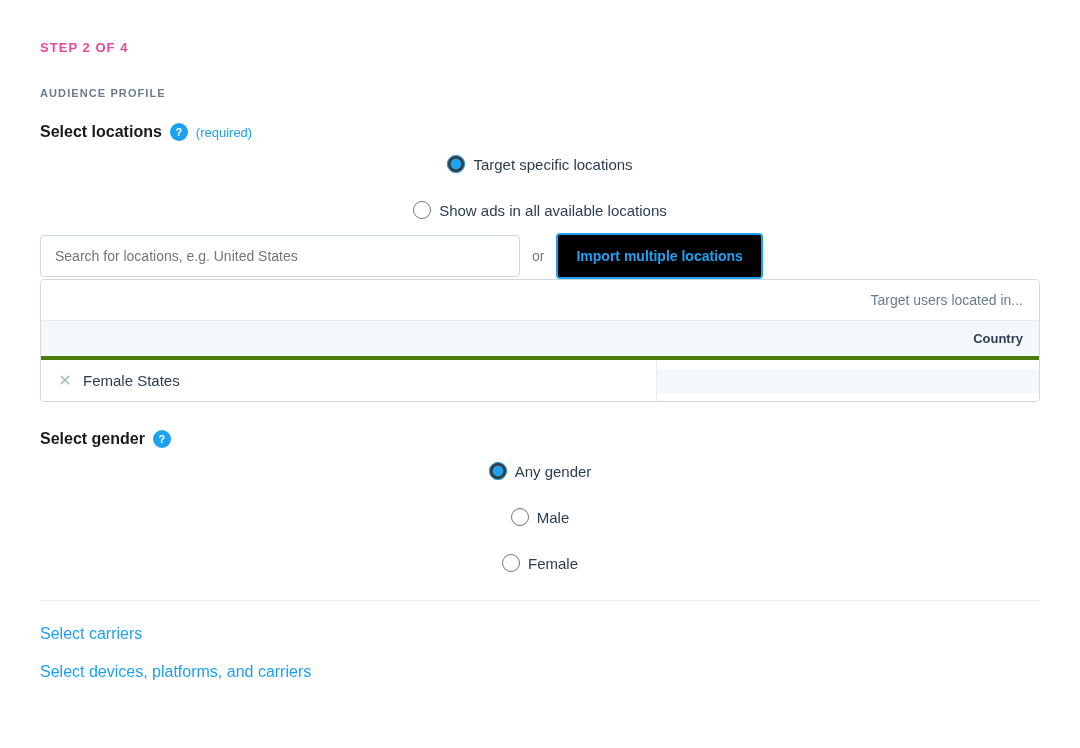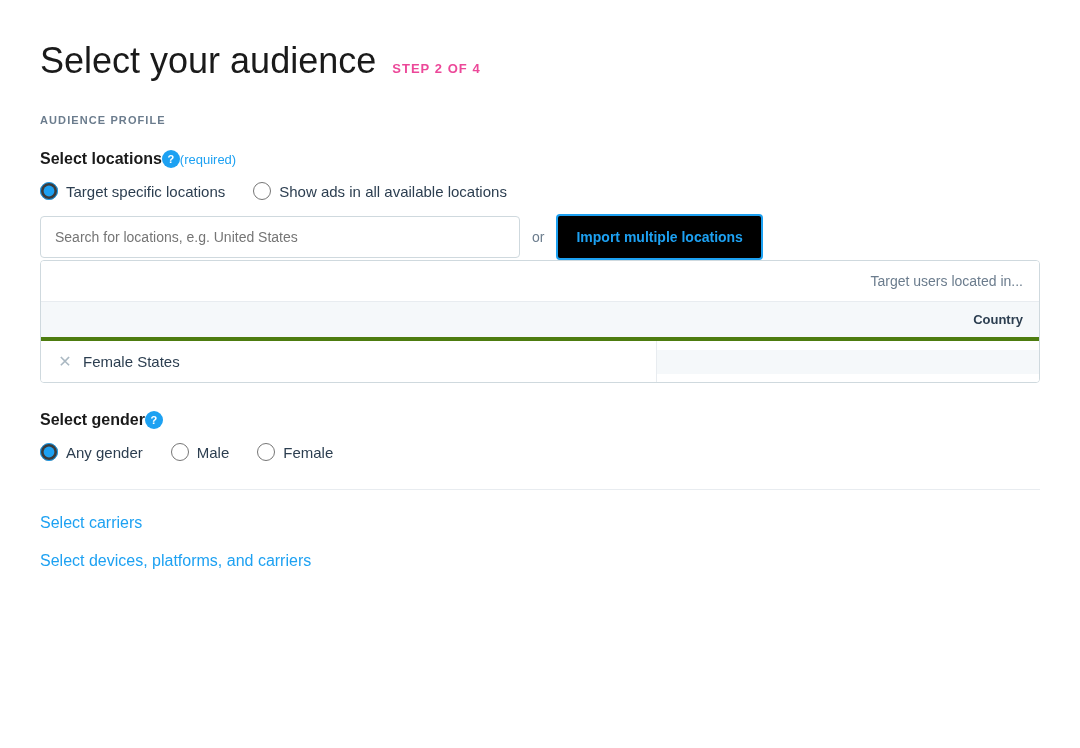--- a/index.html
+++ b/index.html
@@ -45,21 +45,21 @@
       margin-bottom: 24px;
     }
 
     .field-group {
       margin-bottom: 28px;
     }
 
     .field-label {
       display: flex;
       align-items: center;
-      gap: 0;
+      gap: 8px;
       font-size: 16px;
       font-weight: 700;
       color: #1a1a1a;
       margin-bottom: 14px;
       margin-top: 20px;
     }
 
     .help-icon {
       width: 18px;
       height: 18px;
@@ -76,22 +76,24 @@
     }
 
     .required-text {
       font-size: 13px;
       font-weight: 400;
       color: #1da1f2;
     }
 
     .radio-group {
       display: flex;
+      align-items: center;
       gap: 28px;
       margin-bottom: 14px;
+      flex-direction: column;
     }
 
     .radio-option {
       display: flex;
       align-items: center;
       gap: 8px;
       cursor: pointer;
       font-size: 15px;
       color: #2c3e50;
     }
@@ -218,21 +220,20 @@
       font-weight: 400;
       cursor: pointer;
       text-decoration: none;
       margin-bottom: 20px;
     }
   </style>
 </head>
 <body>
 
 <header class="page-header">
-  <h1 class="page-title">Select your audience</h1>
   <span class="step-indicator">STEP 2 OF 4</span>
 </header>
 
 <div class="section-label">AUDIENCE PROFILE</div>
 
 <div class="field-group">
   <div class="field-label">
     <span>Select locations</span>
     <span class="help-icon">?</span>
     <span class="required-text">(required)</span>

